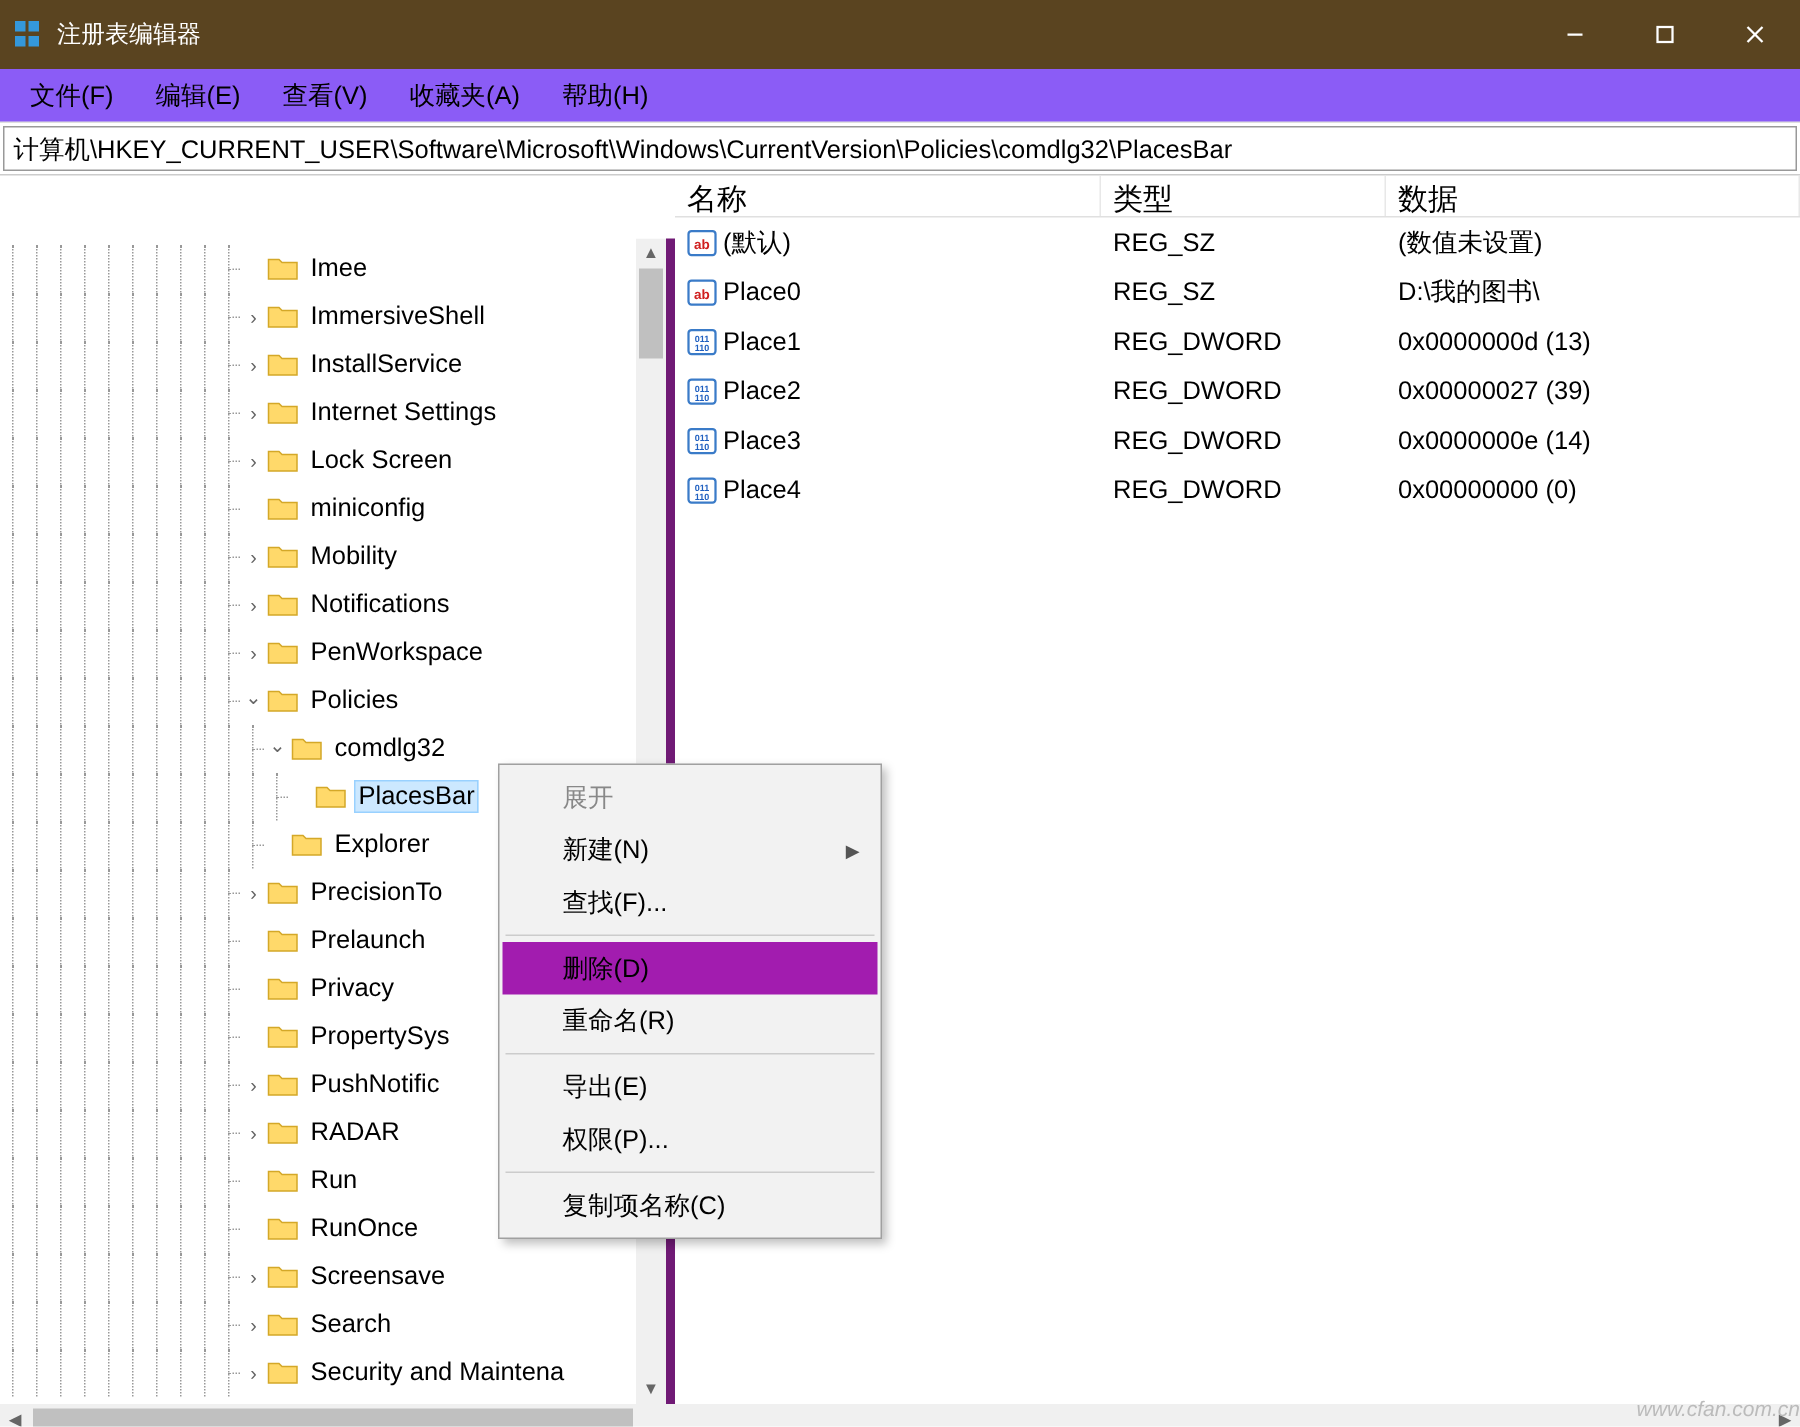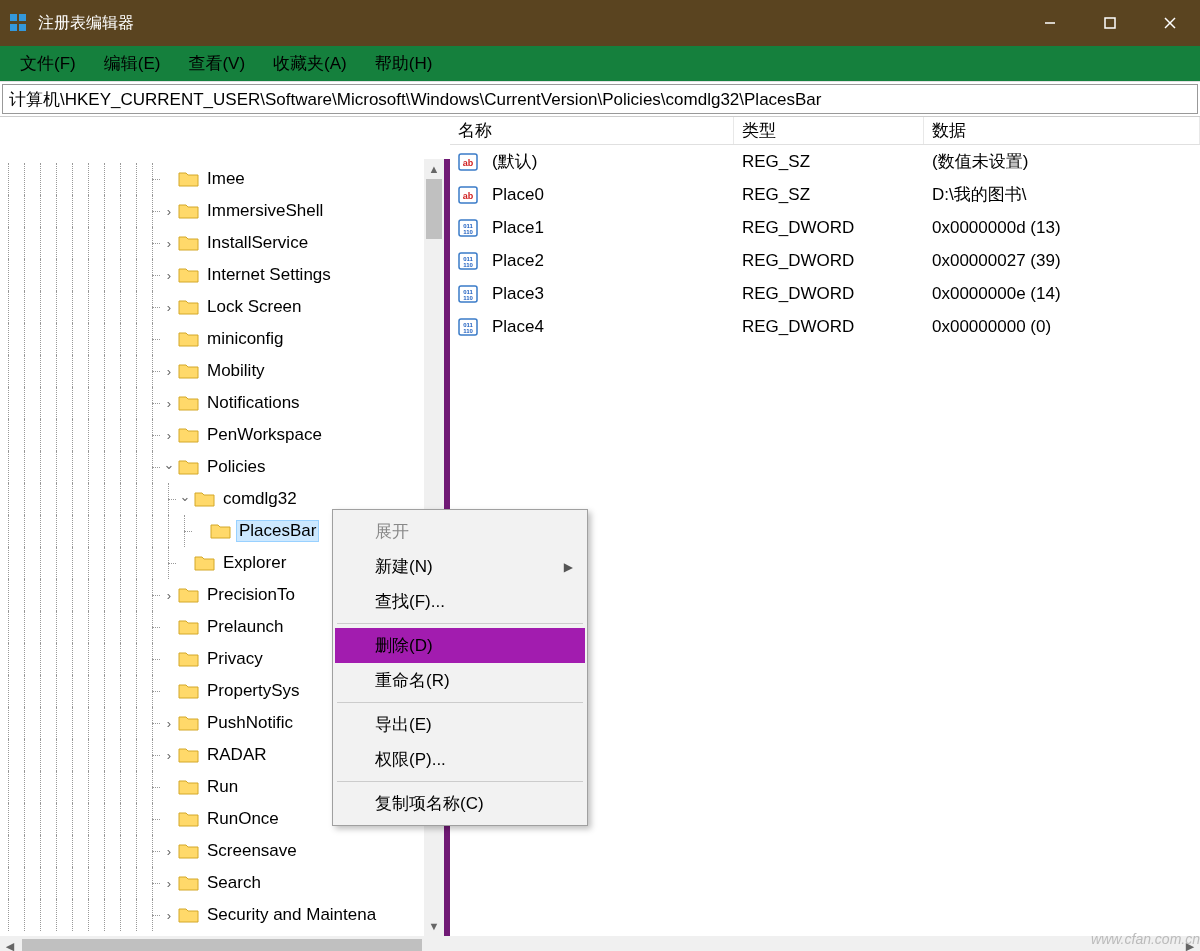--- a/index.html
+++ b/index.html
@@ -8,21 +8,21 @@
 
 .titlebar { height: 46px; background: #5a4420; display: flex; align-items: center; padding-left: 8px; color: #fff; }
 .titlebar .app-icon { width: 22px; height: 22px; margin-right: 8px; display: flex; flex-wrap: wrap; gap: 2px; padding: 2px; }
 .titlebar .app-icon span { width: 7px; height: 7px; background: #3498db; }
 .titlebar .title { font-size: 16px; }
 .titlebar .controls { margin-left: auto; display: flex; }
 .titlebar .ctrl { width: 60px; height: 46px; display: flex; align-items: center; justify-content: center; color: #fff; font-size: 18px; }
 .titlebar .ctrl svg { stroke: #fff; stroke-width: 1.5; fill: none; }
 
 
-.menubar { height: 36px; background: #15803d; display: flex; align-items: center; padding: 0 6px; font-size: 17px; border-bottom: 1px solid #e0e0e0; }
+.menubar { height: 36px; background: #8b5cf6; display: flex; align-items: center; padding: 0 6px; font-size: 17px; border-bottom: 1px solid #e0e0e0; }
 .menubar .menu-item { padding: 4px 14px; cursor: default; }
 
 
 .addressbar { height: 30px; border: 1px solid #999; margin: 2px; padding: 2px 6px; font-size: 17px; display: flex; align-items: center; white-space: nowrap; overflow: hidden; }
 
 
 .main { display: flex; height: 820px; border-top: 1px solid #ccc; }
 .tree-panel { width: 450px; border-right: 6px solid #701a75; position: relative; overflow: hidden; margin-top: 42px; }
 .values-panel { flex: 1; overflow: hidden; }
 
@@ -39,29 +39,29 @@
 .tree-row.selected .label { background: #cce8ff; border: 1px solid #99d1ff; padding: 0 2px; }
 
 .folder-icon svg { display:block; }
 
 
 .vscroll { position: absolute; right: 0; top: 0; bottom: 0; width: 20px; background: #f0f0f0; }
 .vscroll .arrow { height: 20px; display:flex; align-items:center; justify-content:center; color:#666; font-size:11px; }
 .vscroll .thumb { background: #c0c0c0; position: absolute; left: 2px; right: 2px; top: 20px; height: 60px; }
 
 
-.values-header { display: flex; height: 28px; border-bottom: 1px solid #e0e0e0; font-size: 17px; justify-content: space-between; }
+.values-header { display: flex; height: 28px; border-bottom: 1px solid #e0e0e0; font-size: 20px; justify-content: space-between; }
 .values-header .col { padding: 2px 8px; border-right: 1px solid #e8e8e8; }
 .col-name { width: 284px; }
 .col-type { width: 190px; }
 .col-data { flex: 1; }
 .values-body { font-size: 17px; }
 .value-row { display: flex; height: 33px; align-items: center; }
 .value-row .col { padding: 2px 8px; }
-.value-row .name-cell { display: flex; align-items: center; gap: 14px; }
+.value-row .name-cell { display: flex; align-items: center; gap: 4px; }
 .val-icon { width: 20px; height: 20px; flex-shrink: 0; }
 
 
 .context-menu { position: absolute; left: 332px; top: 509px; width: 256px; background: #f2f2f2; border: 1px solid #a0a0a0; box-shadow: 3px 3px 6px rgba(0,0,0,0.25); font-size: 17px; padding: 4px 2px; }
 .context-menu .cm-item { height: 35px; display: flex; align-items: center; padding: 0 30px 0 40px; position: relative; }
 .context-menu .cm-item.disabled { color: #888; }
 .context-menu .cm-item.highlighted { background: #a21caf; }
 .context-menu .cm-item .submenu-arrow { position: absolute; right: 12px; font-size: 12px; color: #555; }
 .context-menu hr { border: none; border-top: 1px solid #ccc; margin: 4px 2px; }
 

